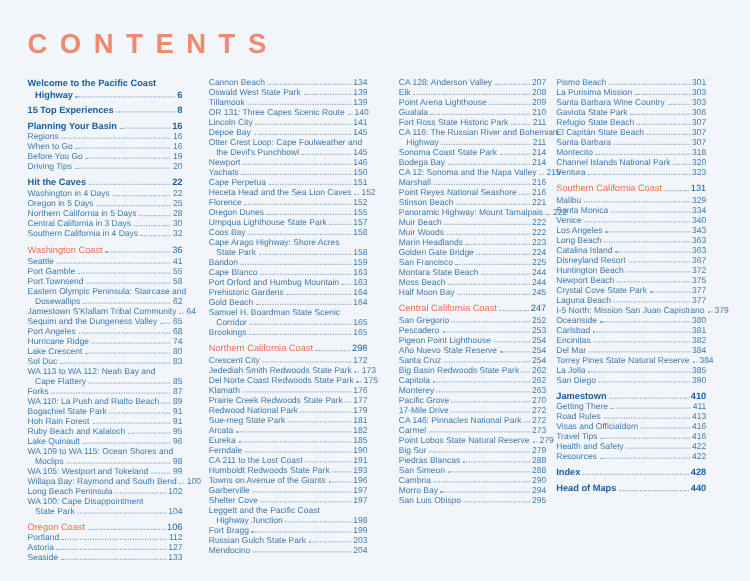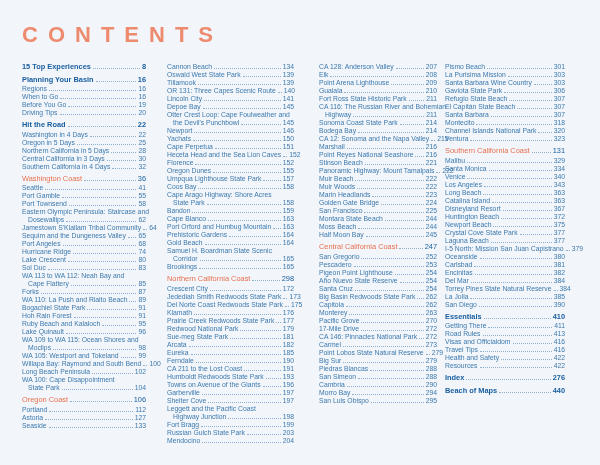--- a/index.html
+++ b/index.html
@@ -45,20 +45,28 @@
   .col .entry:first-child{margin-top:0;}
 </style>
 </head>
 <body>
 
 <div class="page">
   <div class="title">CONTENTS</div>
   <div class="columns" id="columns">
       <div class="col">
         <div class="entry chapter">
+          <div class="pre">Welcome to the Pacific Coast</div>
+          <div class="row cont">
+            <span class="lbl">Highway</span>
+            <span class="dots"></span>
+            <span class="pg">6</span>
+          </div>
+        </div>
+        <div class="entry chapter">
           <div class="row">
             <span class="lbl">15 Top Experiences</span>
             <span class="dots"></span>
             <span class="pg">8</span>
           </div>
         </div>
         <div class="entry chapter">
           <div class="row">
             <span class="lbl">Planning Your Basin</span>
             <span class="dots"></span>
@@ -88,21 +96,21 @@
         </div>
         <div class="entry item">
           <div class="row">
             <span class="lbl">Driving Tips</span>
             <span class="dots"></span>
             <span class="pg">20</span>
           </div>
         </div>
         <div class="entry chapter">
           <div class="row">
-            <span class="lbl">Hit the Road</span>
+            <span class="lbl">Hit the Caves</span>
             <span class="dots"></span>
             <span class="pg">22</span>
           </div>
         </div>
         <div class="entry item">
           <div class="row">
             <span class="lbl">Washington in 4 Days</span>
             <span class="dots"></span>
             <span class="pg">22</span>
           </div>
@@ -1132,21 +1140,21 @@
         </div>
         <div class="entry item">
           <div class="row">
             <span class="lbl">San Diego</span>
             <span class="dots"></span>
             <span class="pg">390</span>
           </div>
         </div>
         <div class="entry chapter">
           <div class="row">
-            <span class="lbl">Essentials</span>
+            <span class="lbl">Jamestown</span>
             <span class="dots"></span>
             <span class="pg">410</span>
           </div>
         </div>
         <div class="entry item">
           <div class="row">
             <span class="lbl">Getting There</span>
             <span class="dots"></span>
             <span class="pg">411</span>
           </div>
@@ -1183,25 +1191,25 @@
           <div class="row">
             <span class="lbl">Resources</span>
             <span class="dots"></span>
             <span class="pg">422</span>
           </div>
         </div>
         <div class="entry chapter">
           <div class="row">
             <span class="lbl">Index</span>
             <span class="dots"></span>
-            <span class="pg">276</span>
+            <span class="pg">428</span>
           </div>
         </div>
         <div class="entry chapter">
           <div class="row">
-            <span class="lbl">Beach of Maps</span>
+            <span class="lbl">Head of Maps</span>
             <span class="dots"></span>
             <span class="pg">440</span>
           </div>
         </div>
       </div>
     </div>
 </div>
 
 </body></html>

